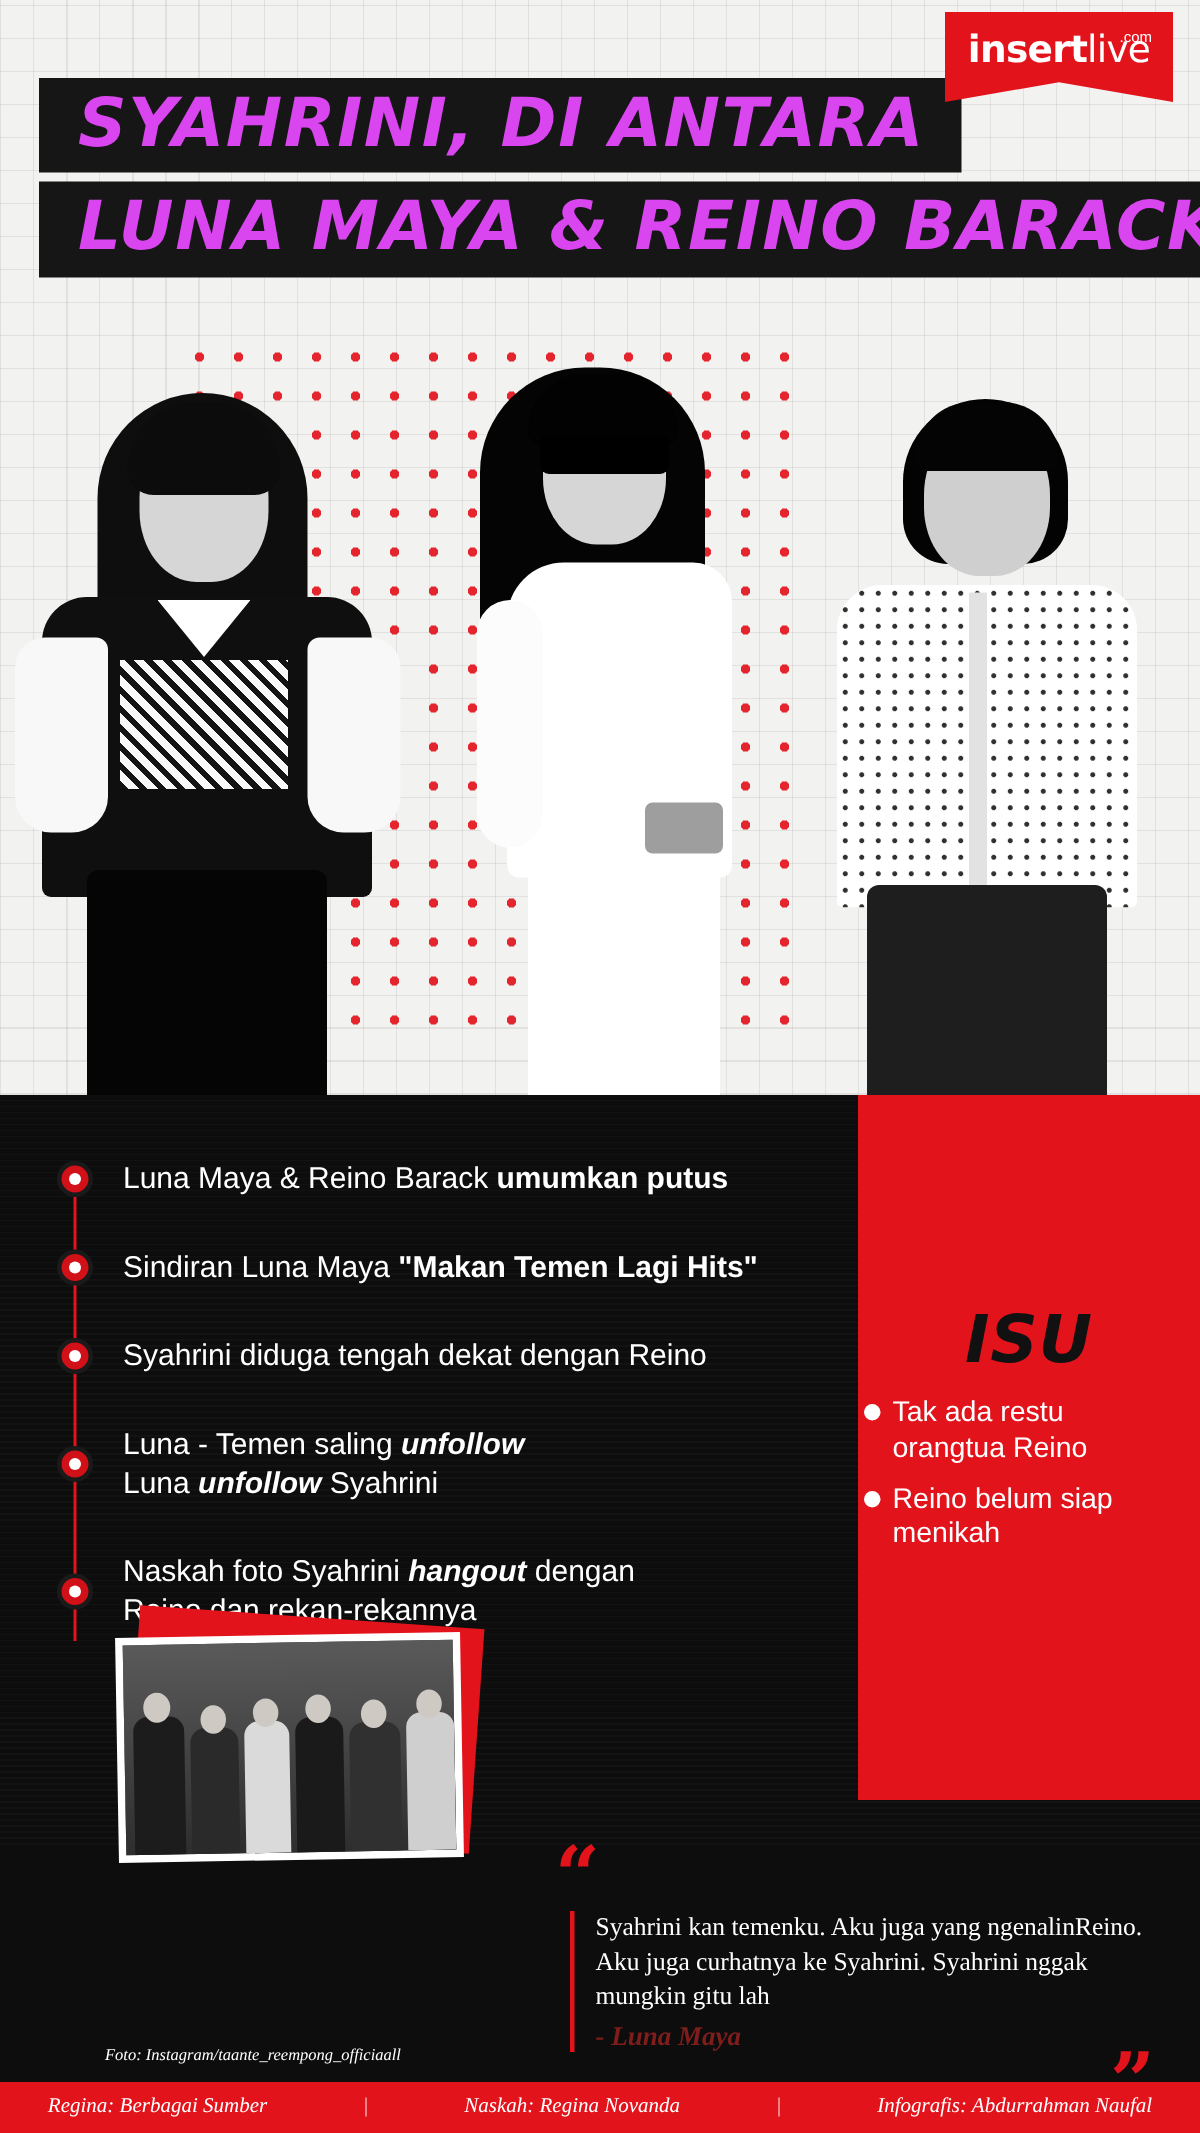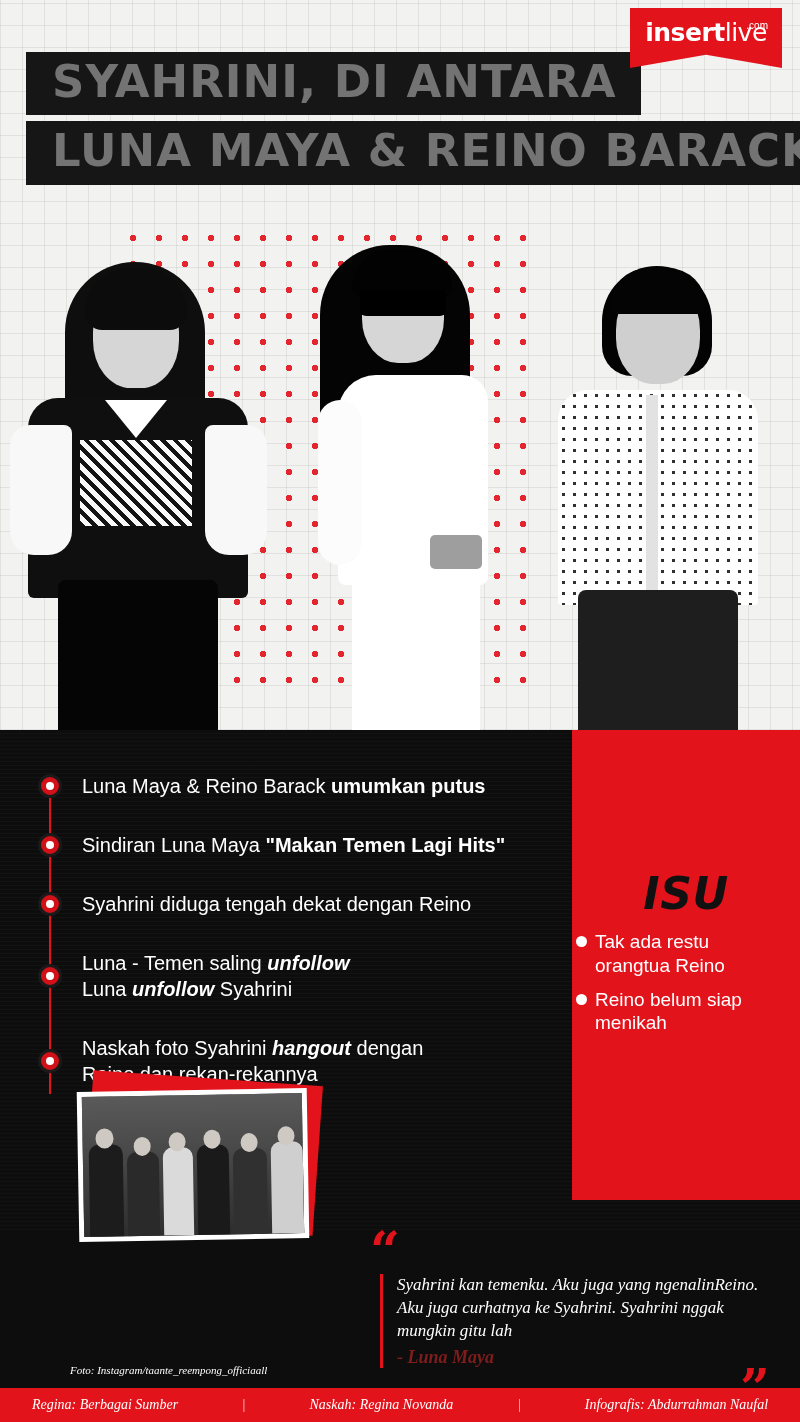--- a/index.html
+++ b/index.html
@@ -38,22 +38,22 @@
 
   .title-block { position:absolute; top:52px; left:0; width:100%; z-index:5; }
   .title-bar {
     background:#161616; display:inline-block; padding:6px 24px 10px 26px;
     margin-bottom:6px;
   }
   .title-bar.t1 { margin-left:26px; }
   .title-bar.t2 { margin-left:26px; }
   .title-bar span {
     font-family:"DejaVu Sans", sans-serif;
-    font-weight:bold; 
-    color:#737373; font-size:45px; letter-spacing:1px; line-height:1.05;
+    font-weight:bold; font-style:italic;
+    color:#d946ef; font-size:45px; letter-spacing:1px; line-height:1.05;
     display:block; white-space:nowrap;
   }
 
   .dotfield {
     position:absolute; left:120px; top:225px; width:420px; height:470px;
     background-image:radial-gradient(#e3131c 3.2px, transparent 3.3px);
     background-size:26px 26px; opacity:0.92; z-index:1;
   }
   .photo-strip {
     position:absolute; bottom:0; left:0; width:100%; height:505px; z-index:3;
@@ -168,21 +168,21 @@
   }
   .quote-mark {
     font-family:"DejaVu Serif", serif; color:#e3131c; font-size:52px; line-height:0.6;
     font-weight:bold;
   }
   .quote-mark.close { text-align:right; }
   .quote-body {
     border-left:3px solid #e3131c; padding-left:14px; margin:8px 0 4px 10px;
   }
   .quote-text {
-    color:#fff; font-family:"Liberation Serif", serif; font-style:italic;
+    color:#fff; font-family:"Liberation Serif", serif; 
     font-size:17px; line-height:1.35;
   }
   .quote-author {
     color:#7f1d1d; font-family:"Liberation Serif", serif; font-weight:bold; font-style:italic;
     font-size:18px; margin-top:4px;
   }
 
   
   .footer {
     position:absolute; bottom:0; left:0; width:100%; height:34px; background:#e3131c;

